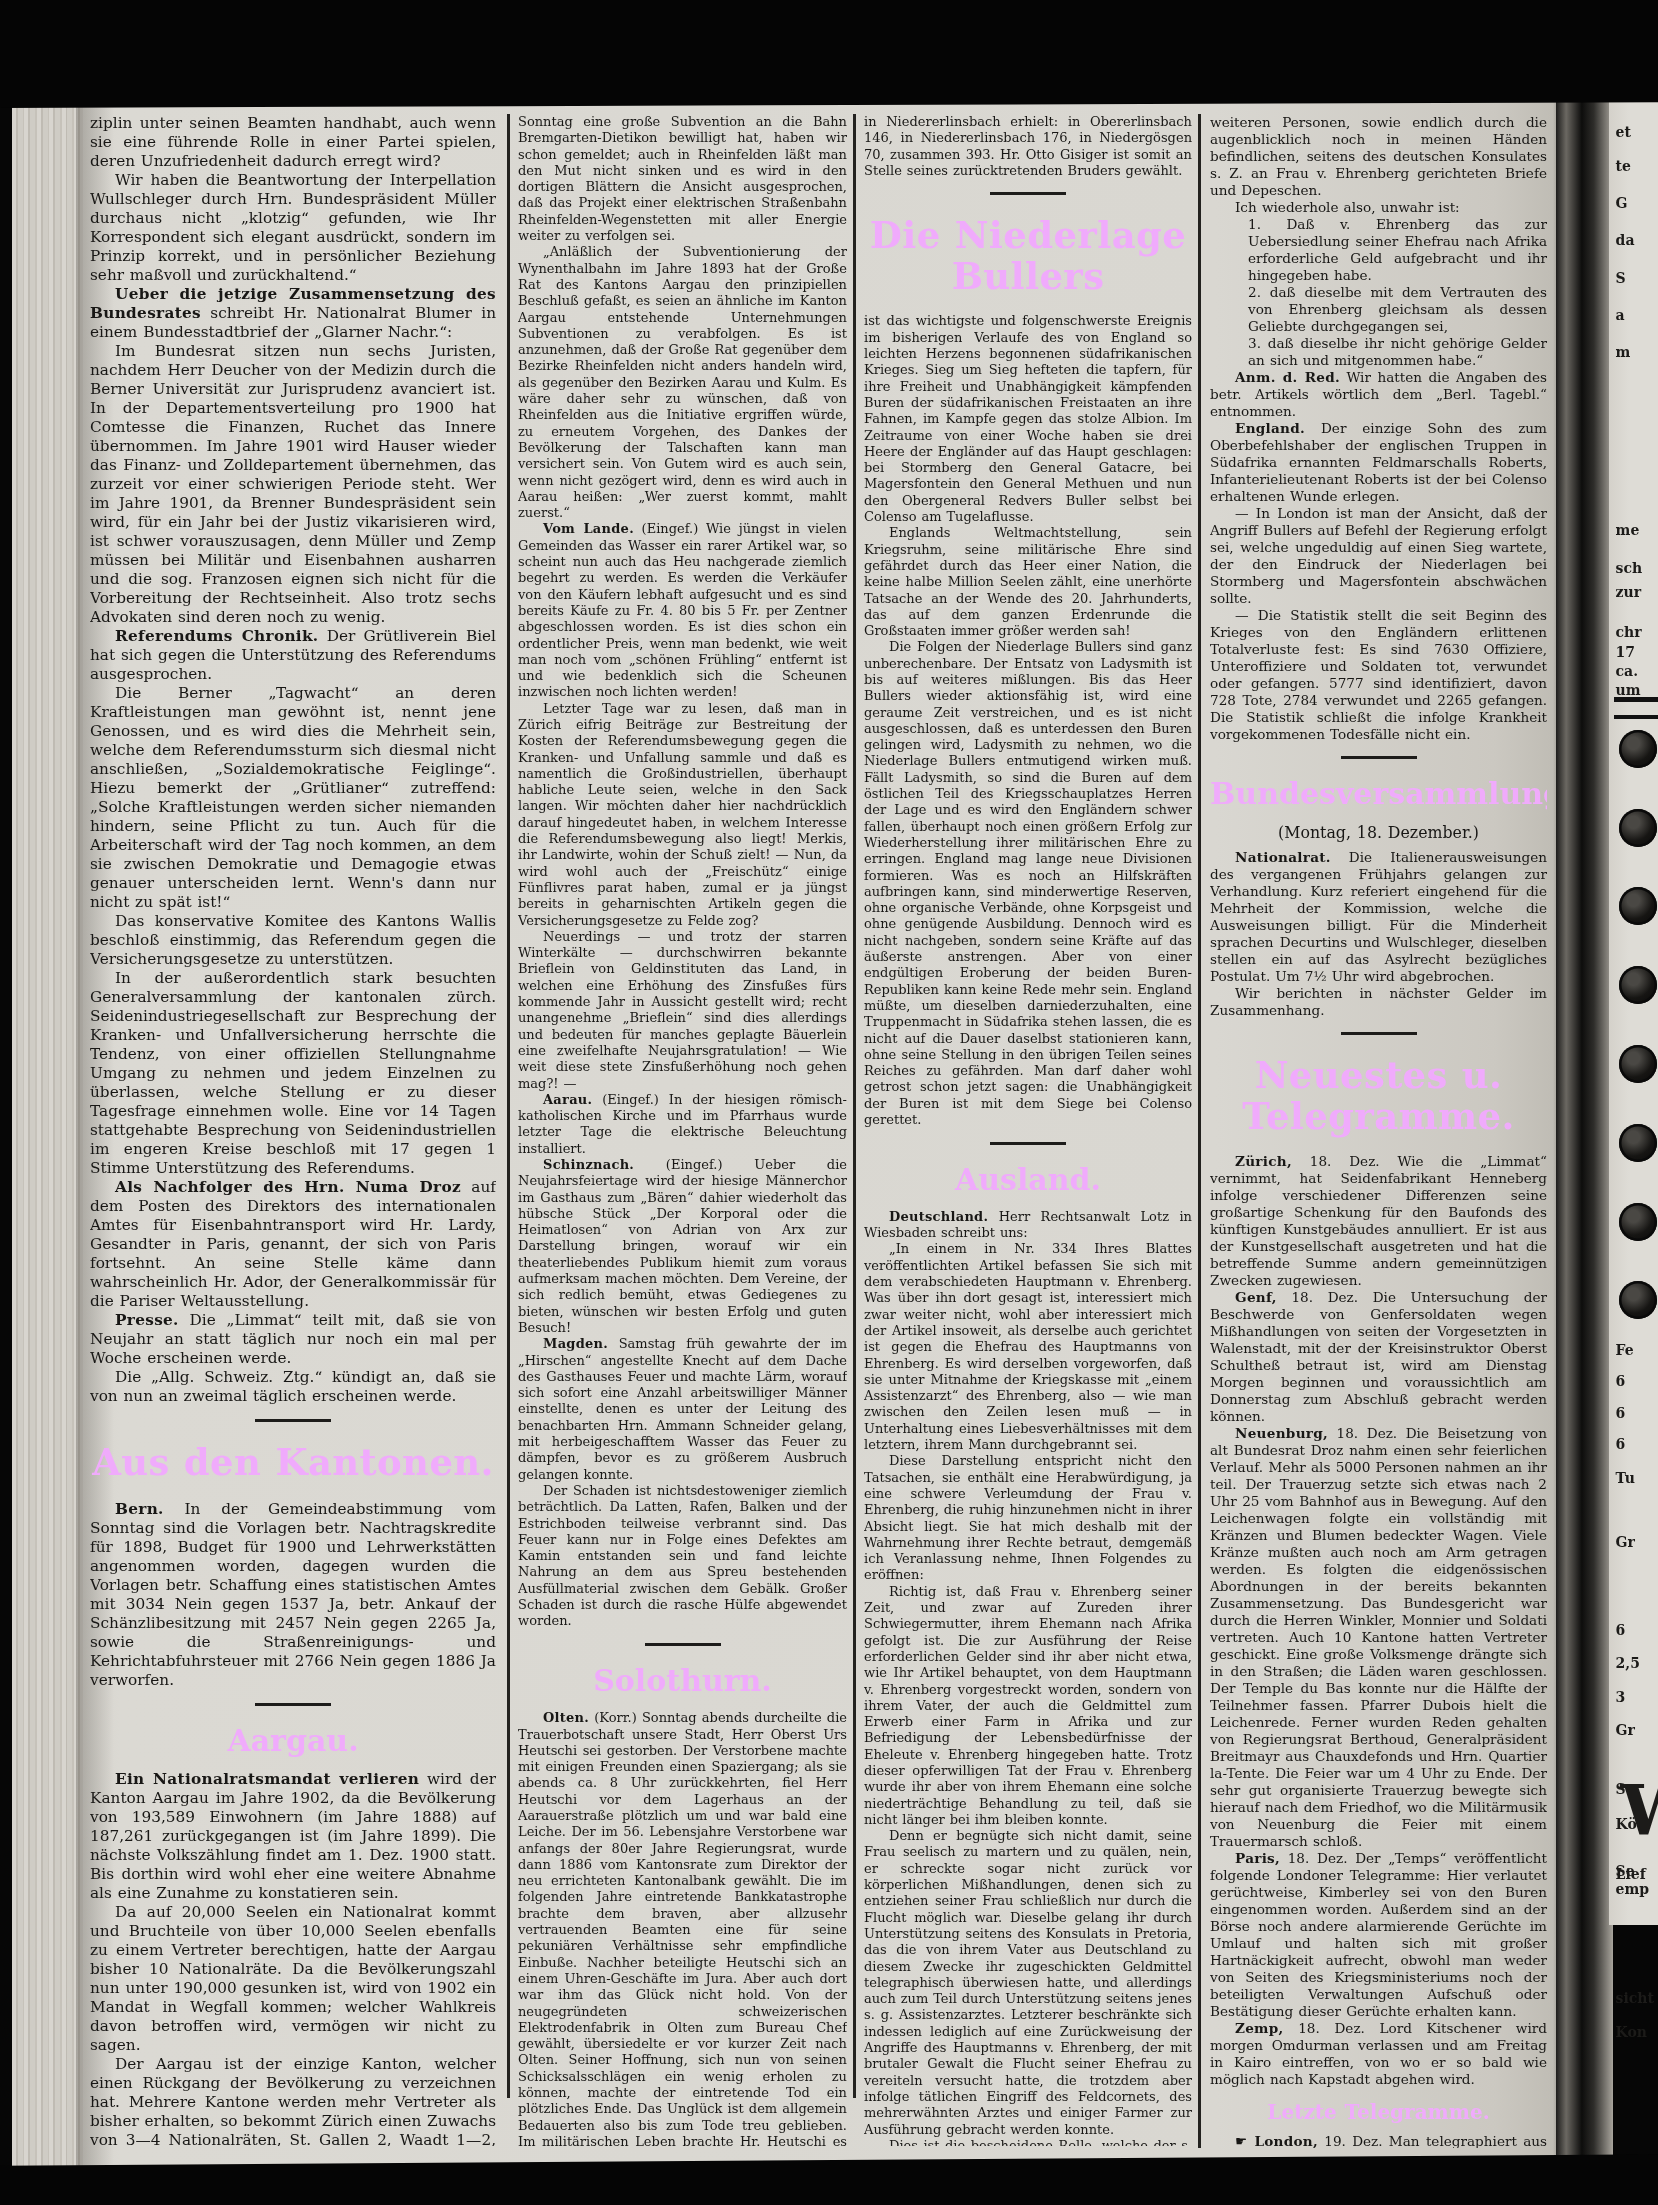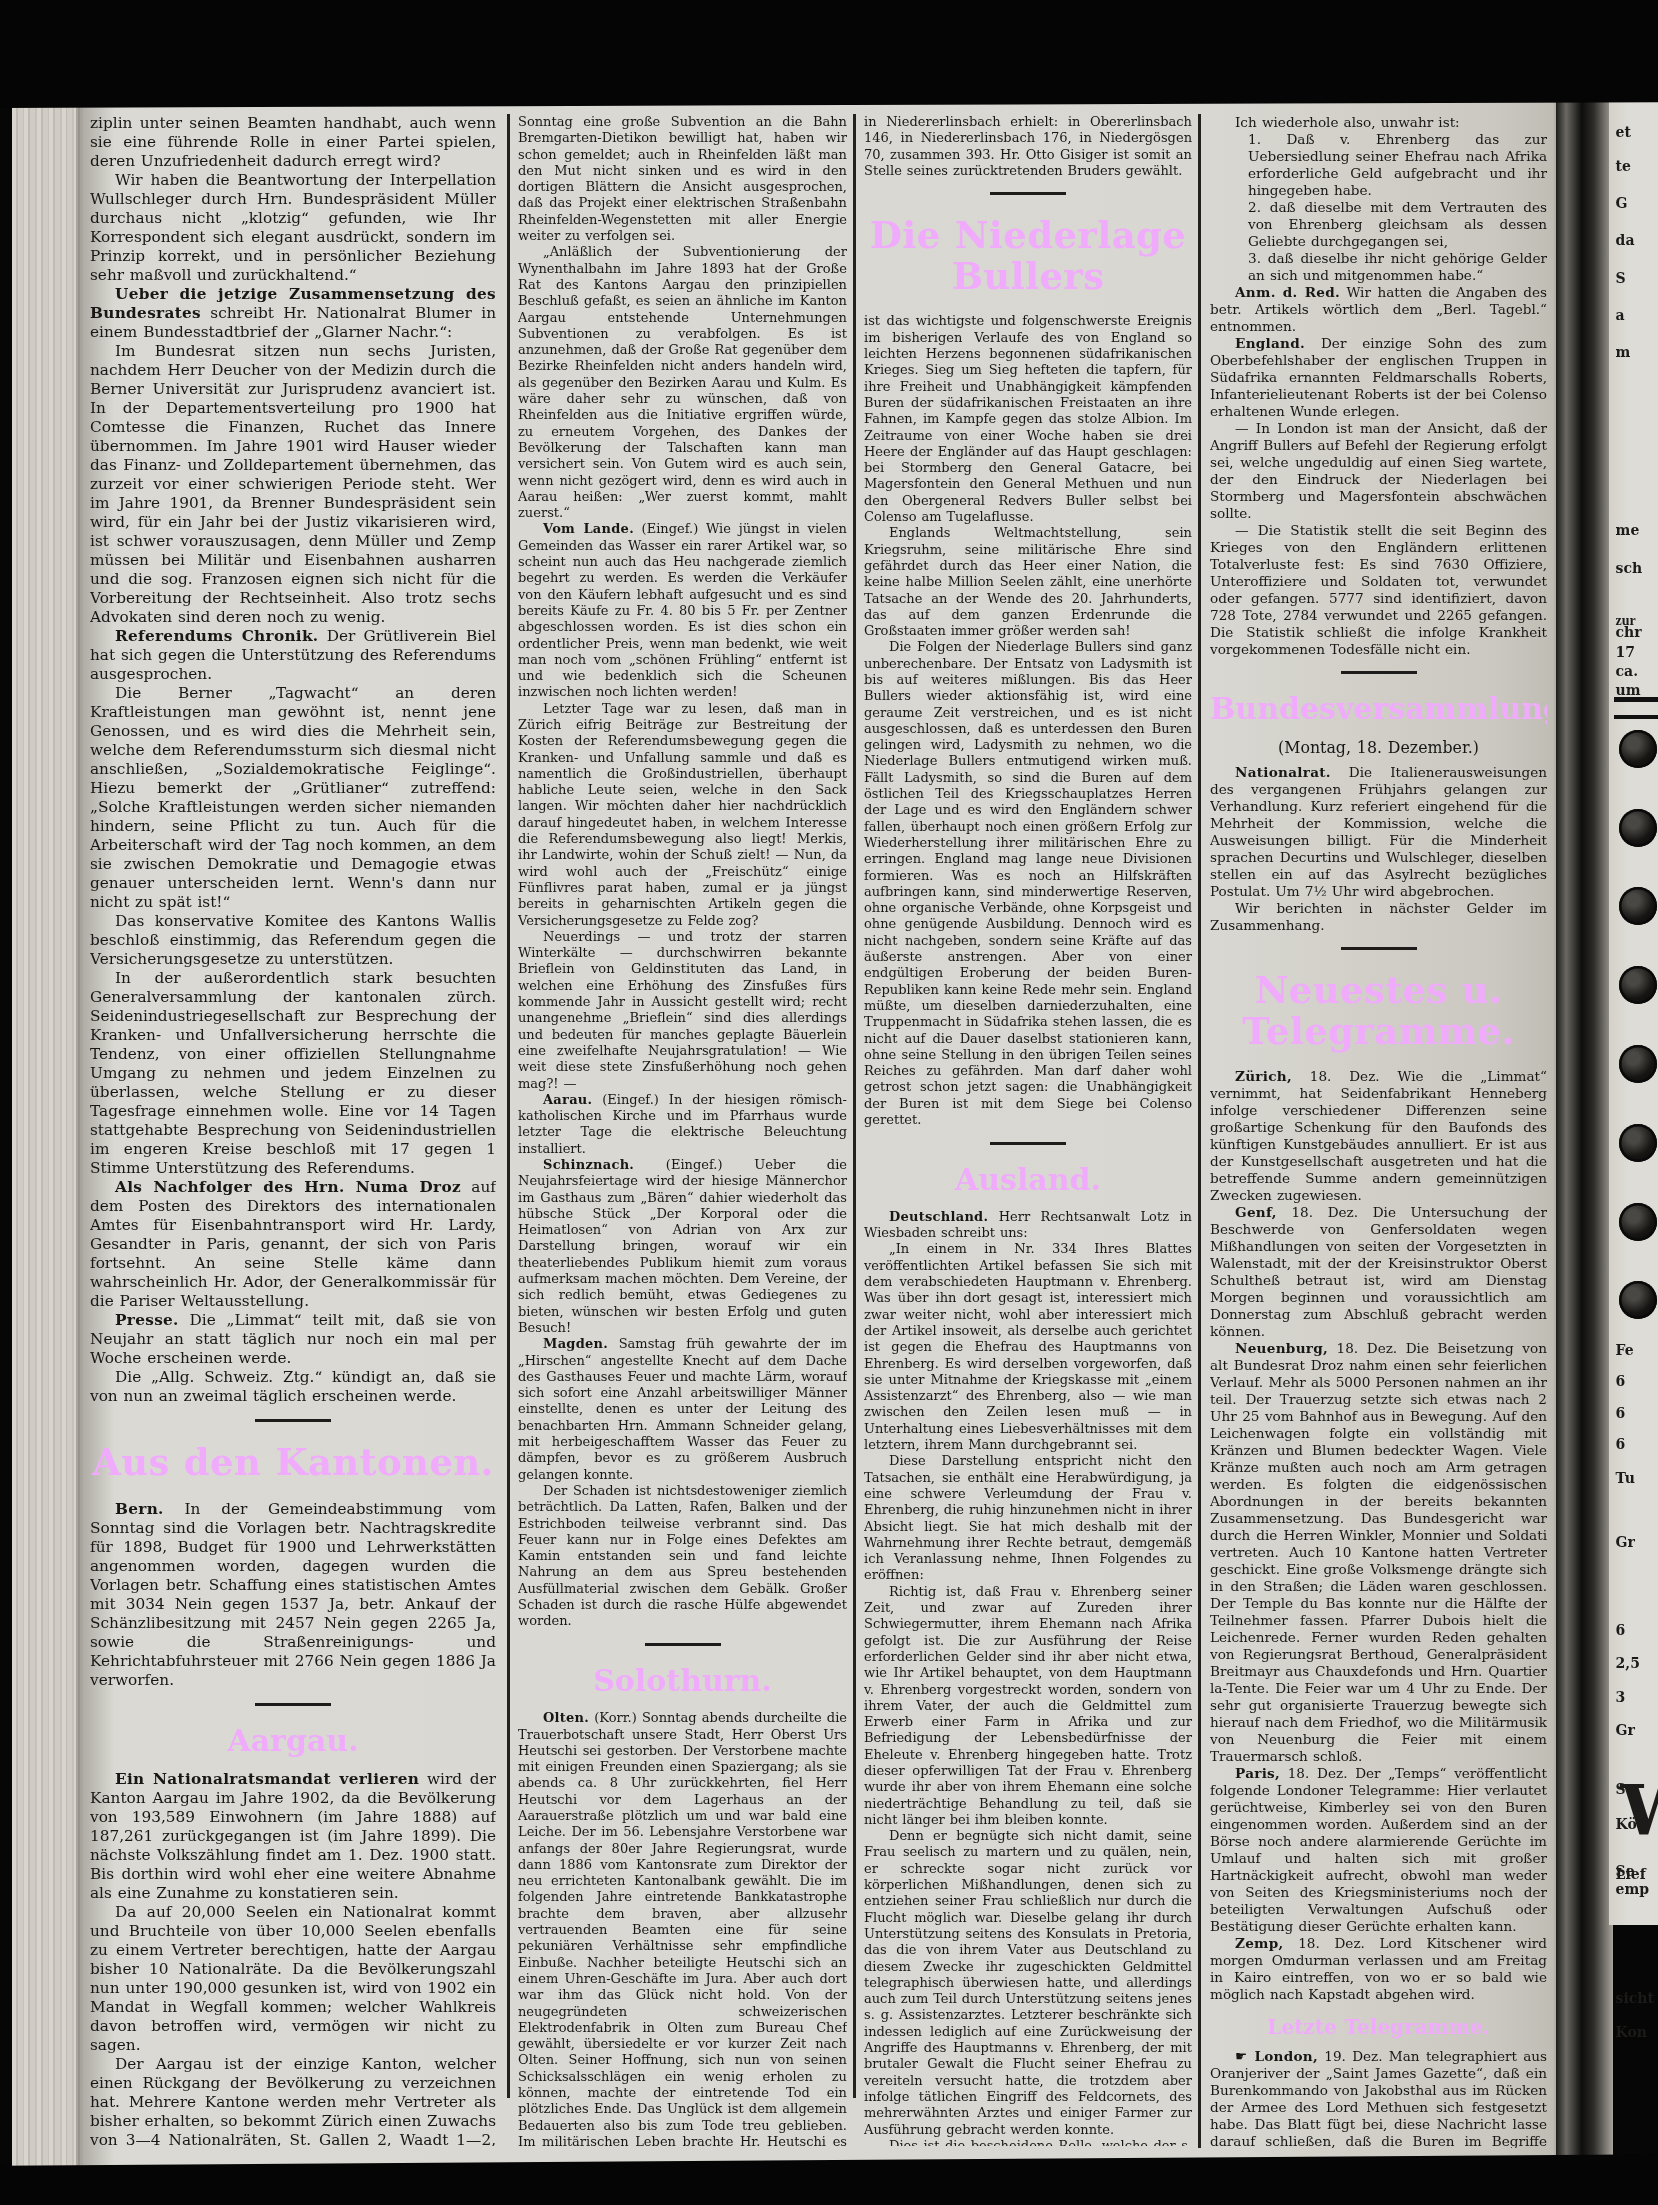--- a/index.html
+++ b/index.html
@@ -130,20 +130,21 @@
     <hr class="rule">
     <div class="heading lg">Ausland.</div>
     <p class="para"><span class="lead">Deutschland.</span> Herr Rechtsanwalt Lotz in Wiesbaden schreibt uns:</p>
     <p class="para">„In einem in Nr. 334 Ihres Blattes veröffentlichten Artikel befassen Sie sich mit dem verabschiedeten Hauptmann v. Ehrenberg. Was über ihn dort gesagt ist, interessiert mich zwar weiter nicht, wohl aber interessiert mich der Artikel insoweit, als derselbe auch gerichtet ist gegen die Ehefrau des Hauptmanns von Ehrenberg. Es wird derselben vorgeworfen, daß sie unter Mitnahme der Kriegskasse mit „einem Assistenzarzt“ des Ehrenberg, also — wie man zwischen den Zeilen lesen muß — in Unterhaltung eines Liebesverhältnisses mit dem letztern, ihrem Mann durchgebrannt sei.</p>
     <p class="para">Diese Darstellung entspricht nicht den Tatsachen, sie enthält eine Herabwürdigung, ja eine schwere Verleumdung der Frau v. Ehrenberg, die ruhig hinzunehmen nicht in ihrer Absicht liegt. Sie hat mich deshalb mit der Wahrnehmung ihrer Rechte betraut, demgemäß ich Veranlassung nehme, Ihnen Folgendes zu eröffnen:</p>
     <p class="para">Richtig ist, daß Frau v. Ehrenberg seiner Zeit, und zwar auf Zureden ihrer Schwiegermutter, ihrem Ehemann nach Afrika gefolgt ist. Die zur Ausführung der Reise erforderlichen Gelder sind ihr aber nicht etwa, wie Ihr Artikel behauptet, von dem Hauptmann v. Ehrenberg vorgestreckt worden, sondern von ihrem Vater, der auch die Geldmittel zum Erwerb einer Farm in Afrika und zur Befriedigung der Lebensbedürfnisse der Eheleute v. Ehrenberg hingegeben hatte. Trotz dieser opferwilligen Tat der Frau v. Ehrenberg wurde ihr aber von ihrem Ehemann eine solche niederträchtige Behandlung zu teil, daß sie nicht länger bei ihm bleiben konnte.</p>
     <p class="para">Denn er begnügte sich nicht damit, seine Frau seelisch zu martern und zu quälen, nein, er schreckte sogar nicht zurück vor körperlichen Mißhandlungen, denen sich zu entziehen seiner Frau schließlich nur durch die Flucht möglich war. Dieselbe gelang ihr durch Unterstützung seitens des Konsulats in Pretoria, das die von ihrem Vater aus Deutschland zu diesem Zwecke ihr zugeschickten Geldmittel telegraphisch überwiesen hatte, und allerdings auch zum Teil durch Unterstützung seitens jenes s. g. Assistenzarztes. Letzterer beschränkte sich indessen lediglich auf eine Zurückweisung der Angriffe des Hauptmanns v. Ehrenberg, der mit brutaler Gewalt die Flucht seiner Ehefrau zu vereiteln versucht hatte, die trotzdem aber infolge tätlichen Eingriff des Feldcornets, des mehrerwähnten Arztes und einiger Farmer zur Ausführung gebracht werden konnte.</p>
     <p class="para">Dies ist die bescheidene Rolle, welche der s. g. Assistenzarzt bei dem ganzen Drama gespielt hat.</p>
   </div>
 <div class="col" id="col4" lang="de">
+    <p class="para noindent">weiteren Personen, sowie endlich durch die augenblicklich noch in meinen Händen befindlichen, seitens des deutschen Konsulates s. Z. an Frau v. Ehrenberg gerichteten Briefe und Depeschen.</p>
     <p class="para">Ich wiederhole also, unwahr ist:</p>
     <div class="num-list">
       <p class="para noindent num-item"><span class="num">1. </span>Daß v. Ehrenberg das zur Uebersiedlung seiner Ehefrau nach Afrika erforderliche Geld aufgebracht und ihr hingegeben habe.</p>
       <p class="para noindent num-item"><span class="num">2. </span>daß dieselbe mit dem Vertrauten des von Ehrenberg gleichsam als dessen Geliebte durchgegangen sei,</p>
       <p class="para noindent num-item"><span class="num">3. </span>daß dieselbe ihr nicht gehörige Gelder an sich und mitgenommen habe.“</p>
     </div>
     <p class="para"><span class="lead">Anm. d. Red.</span> Wir hatten die Angaben des betr. Artikels wörtlich dem „Berl. Tagebl.“ entnommen.</p>
     <p class="para"><span class="lead">England.</span> Der einzige Sohn des zum Oberbefehlshaber der englischen Truppen in Südafrika ernannten Feldmarschalls Roberts, Infanterielieutenant Roberts ist der bei Colenso erhaltenen Wunde erlegen.</p>
     <p class="para">— In London ist man der Ansicht, daß der Angriff Bullers auf Befehl der Regierung erfolgt sei, welche ungeduldig auf einen Sieg wartete, der den Eindruck der Niederlagen bei Stormberg und Magersfontein abschwächen sollte.</p>
     <p class="para">— Die Statistik stellt die seit Beginn des Krieges von den Engländern erlittenen Totalverluste fest: Es sind 7630 Offiziere, Unteroffiziere und Soldaten tot, verwundet oder gefangen. 5777 sind identifiziert, davon 728 Tote, 2784 verwundet und 2265 gefangen. Die Statistik schließt die infolge Krankheit vorgekommenen Todesfälle nicht ein.</p>
@@ -167,21 +168,21 @@
 <div class="facing-strip" id="facing">
     <div class="frag" style="top: 124px;">et</div>
     <div class="frag" style="top: 158px;">te</div>
     <div class="frag" style="top: 195px;">G</div>
     <div class="frag" style="top: 232px;">da</div>
     <div class="frag" style="top: 270px;">S</div>
     <div class="frag" style="top: 307px;">a</div>
     <div class="frag" style="top: 344px;">m</div>
     <div class="frag" style="top: 522px;">me</div>
     <div class="frag" style="top: 560px;">sch</div>
-    <div class="frag" style="top: 613px; font-family: Liberation Serif, serif;">zur</div>
+    <div class="frag" style="top: 584px;">zur</div>
     <div class="frag" style="top: 624px;">chr</div>
     <div class="frag" style="top: 644px;">17</div>
     <div class="frag" style="top: 663px;">ca.</div>
     <div class="frag" style="top: 682px;">um</div>
     <div class="frag" style="top: 1342px;">Fe</div>
     <div class="frag" style="top: 1373px;">6</div>
     <div class="frag" style="top: 1405px;">6</div>
     <div class="frag" style="top: 1436px;">6</div>
     <div class="frag" style="top: 1470px;">Tu</div>
     <div class="frag" style="top: 1534px;">Gr</div>

